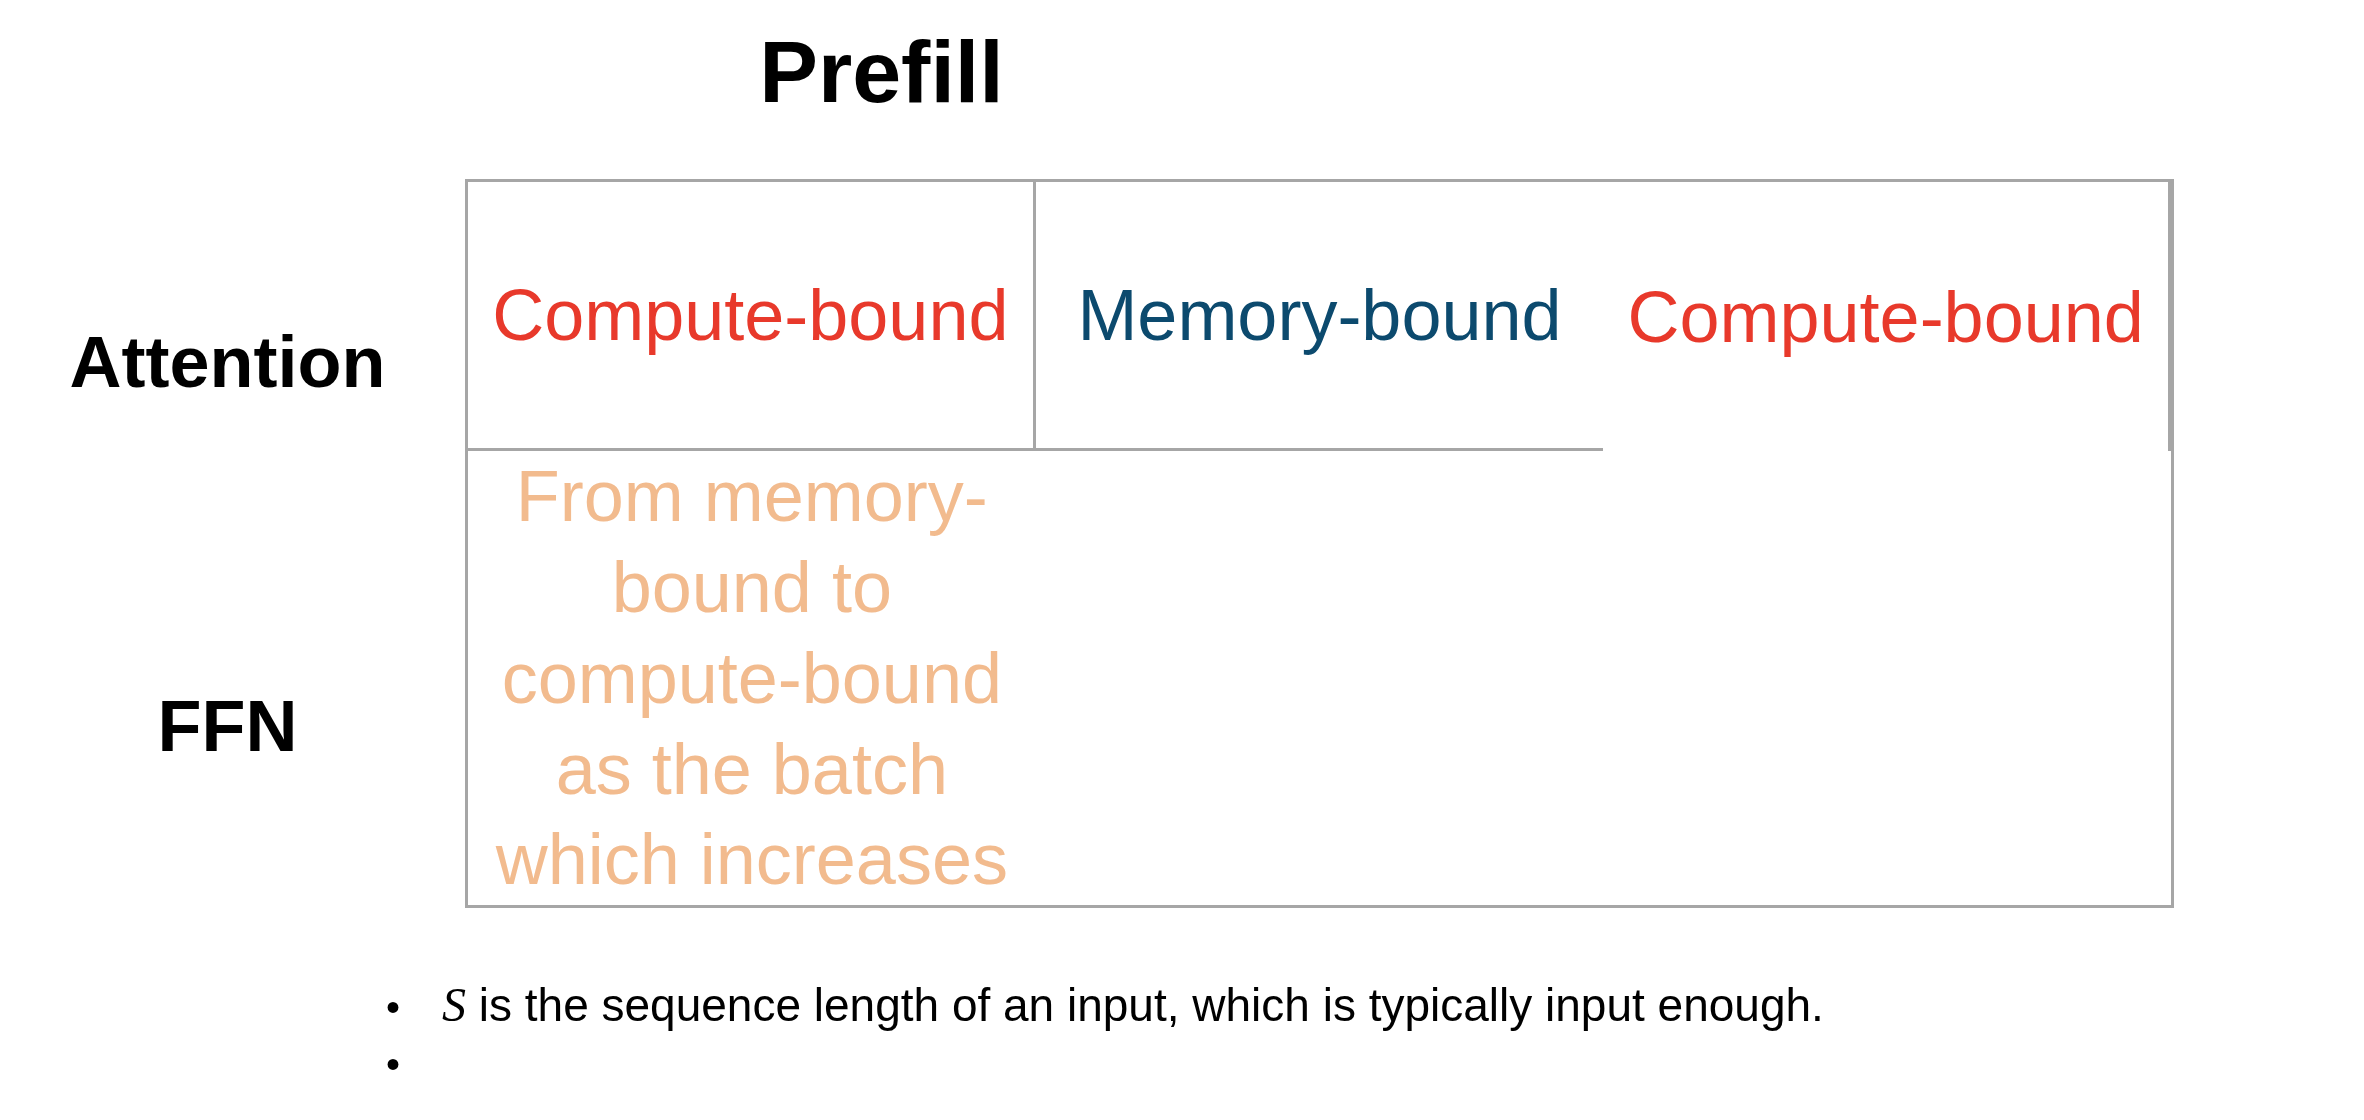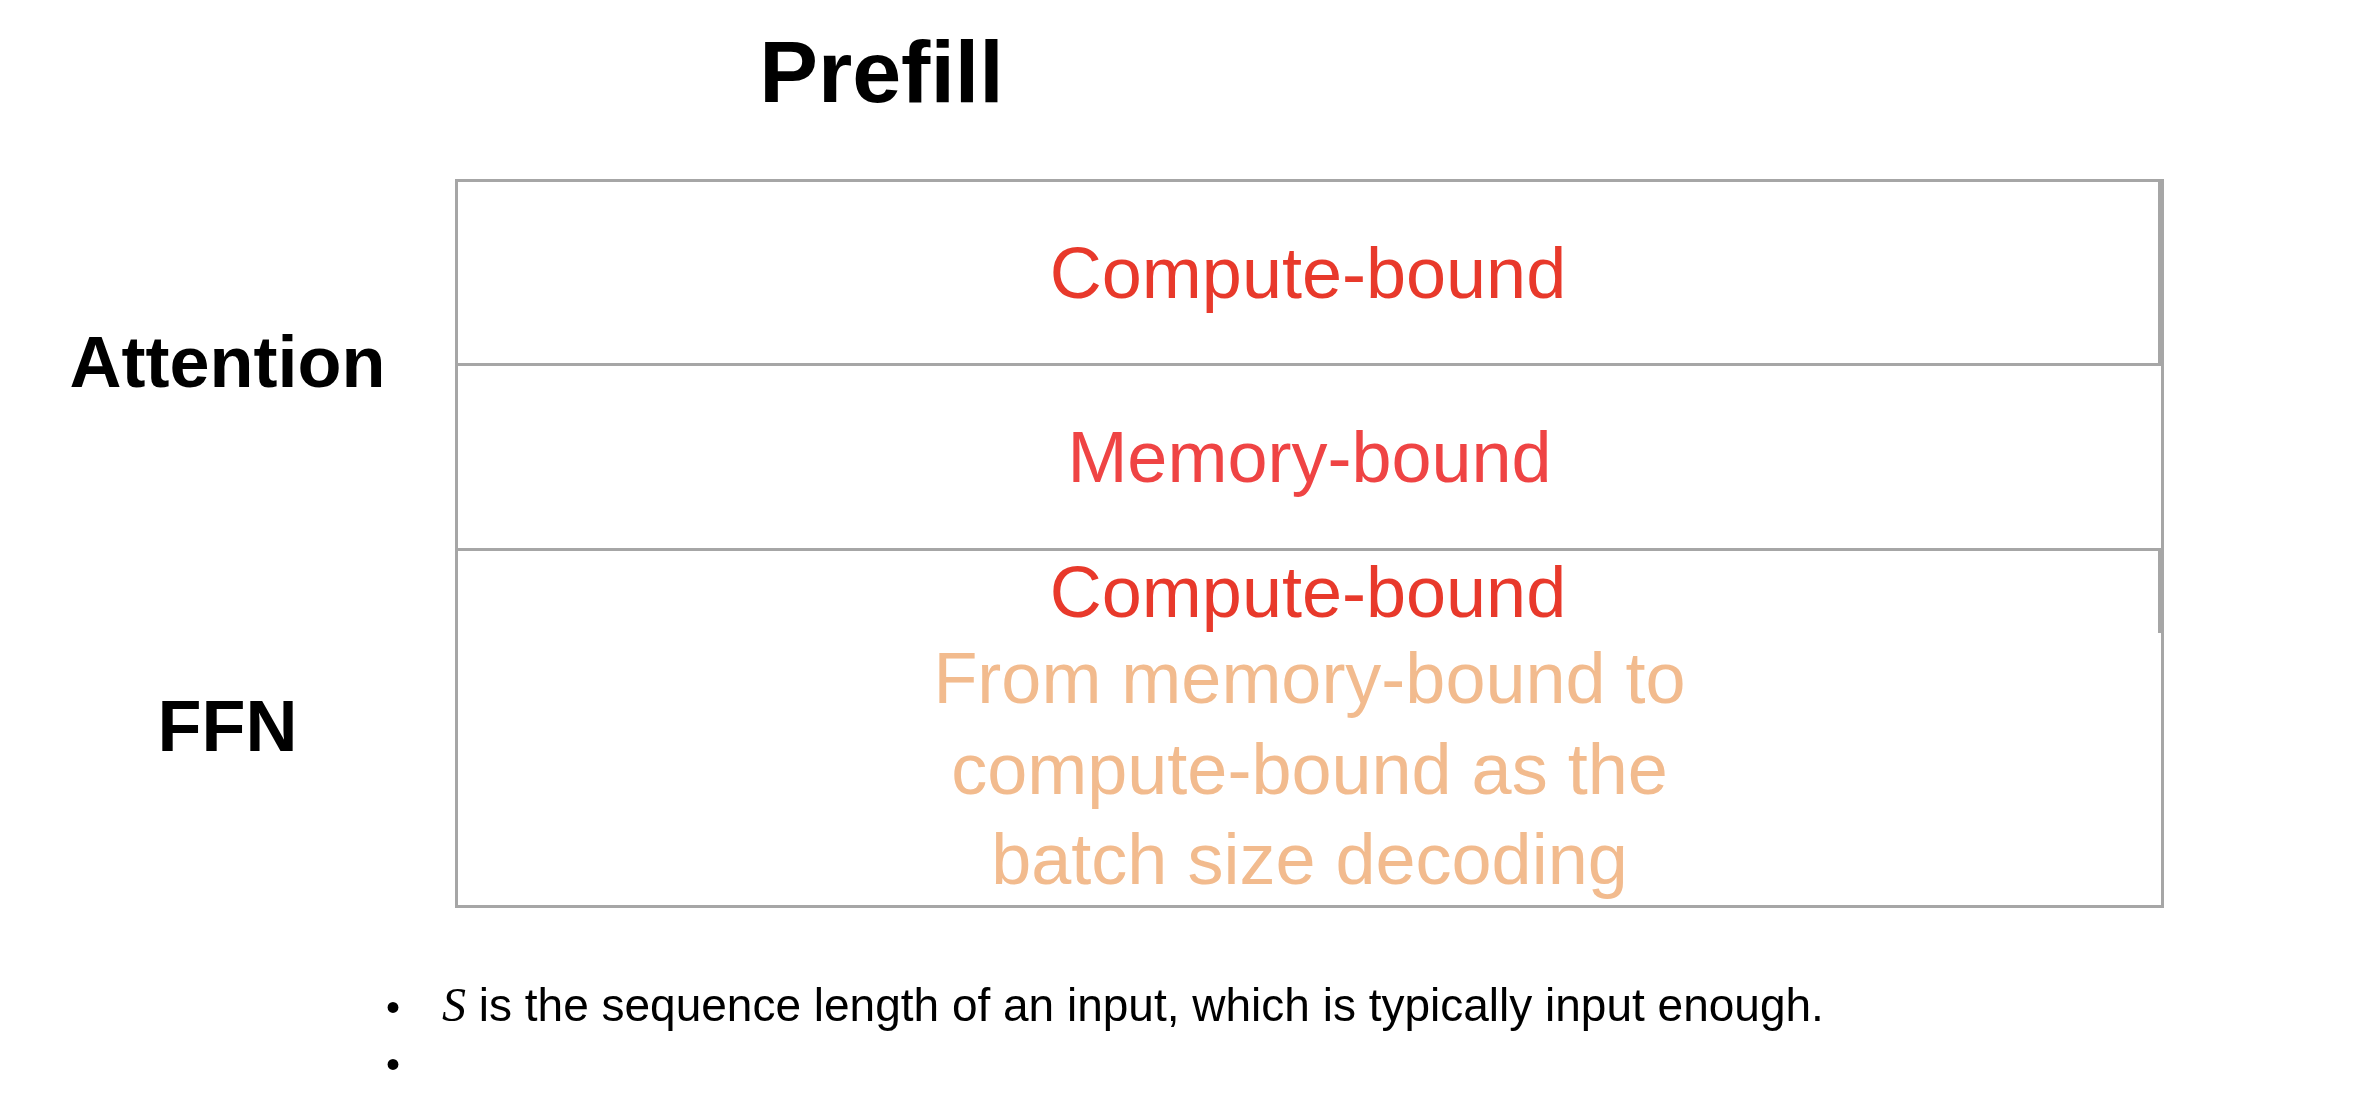--- a/index.html
+++ b/index.html
@@ -24,24 +24,24 @@
   .row-header {
     position: absolute; left: 0; width: 455px;
     display: flex; align-items: center; justify-content: center;
     font-size: 72px; font-weight: 700;
   }
   .row-header-1 { top: 179px; height: 365px; }
   .row-header-2 { top: 544px; height: 364px; }
 
   
   .matrix {
-    position: absolute; left: 455px; top: 179px;
+    position: absolute; left: 465px; top: 179px;
     width: 1709px; height: 729px;
     display: grid;
-    grid-template-columns: 1fr;
+    grid-template-columns: 1fr 1fr 1fr;
     grid-template-rows: 1fr 1fr;
     border: 3px solid var(--line, #a6a6a6);
     background: #fff;
   }
   .cell {
     display: flex; align-items: center; justify-content: center;
     text-align: center;
     font-size: 72px;
   }
   .cell-r0c0 { border-right: 3px solid var(--line, #a6a6a6); border-bottom: 3px solid var(--line, #a6a6a6); }
@@ -78,27 +78,27 @@
   <div class="col-header col-header-1">Prefill</div>
 
   <div class="row-header row-header-1">Attention</div>
   <div class="row-header row-header-2">FFN</div>
 
   <div class="matrix">
     <div class="cell cell-r0c0">
       <span class="cell-label" style="color: rgb(232, 57, 43);">Compute-bound</span>
     </div>
     <div class="cell cell-r0c1">
-      <span class="cell-label" style="color: #ef4444;">Memory-bound</span>
+      <span class="cell-label" style="color: #0c4a6e;">Memory-bound</span>
     </div>
     <div class="cell cell-r1c0">
       <span class="cell-label" style="color: rgb(232, 57, 43);">Compute-bound</span>
     </div>
     <div class="cell cell-r1c1">
-      <span class="cell-label" style="color: rgb(242, 187, 142);">From memory-bound to compute-bound as the batch size decoding</span>
+      <span class="cell-label" style="color: rgb(242, 187, 142);">From memory-bound to compute-bound as the batch which increases</span>
     </div>
   </div>
 
   <ul class="notes">
     <li class="note">
       <span class="bullet">•</span>
       <span class="note-body"><i class="math-var">S</i><span> is the sequence length of an input, which is typically input enough.</span></span>
     </li>
     <li class="note">
       <span class="bullet">•</span>

